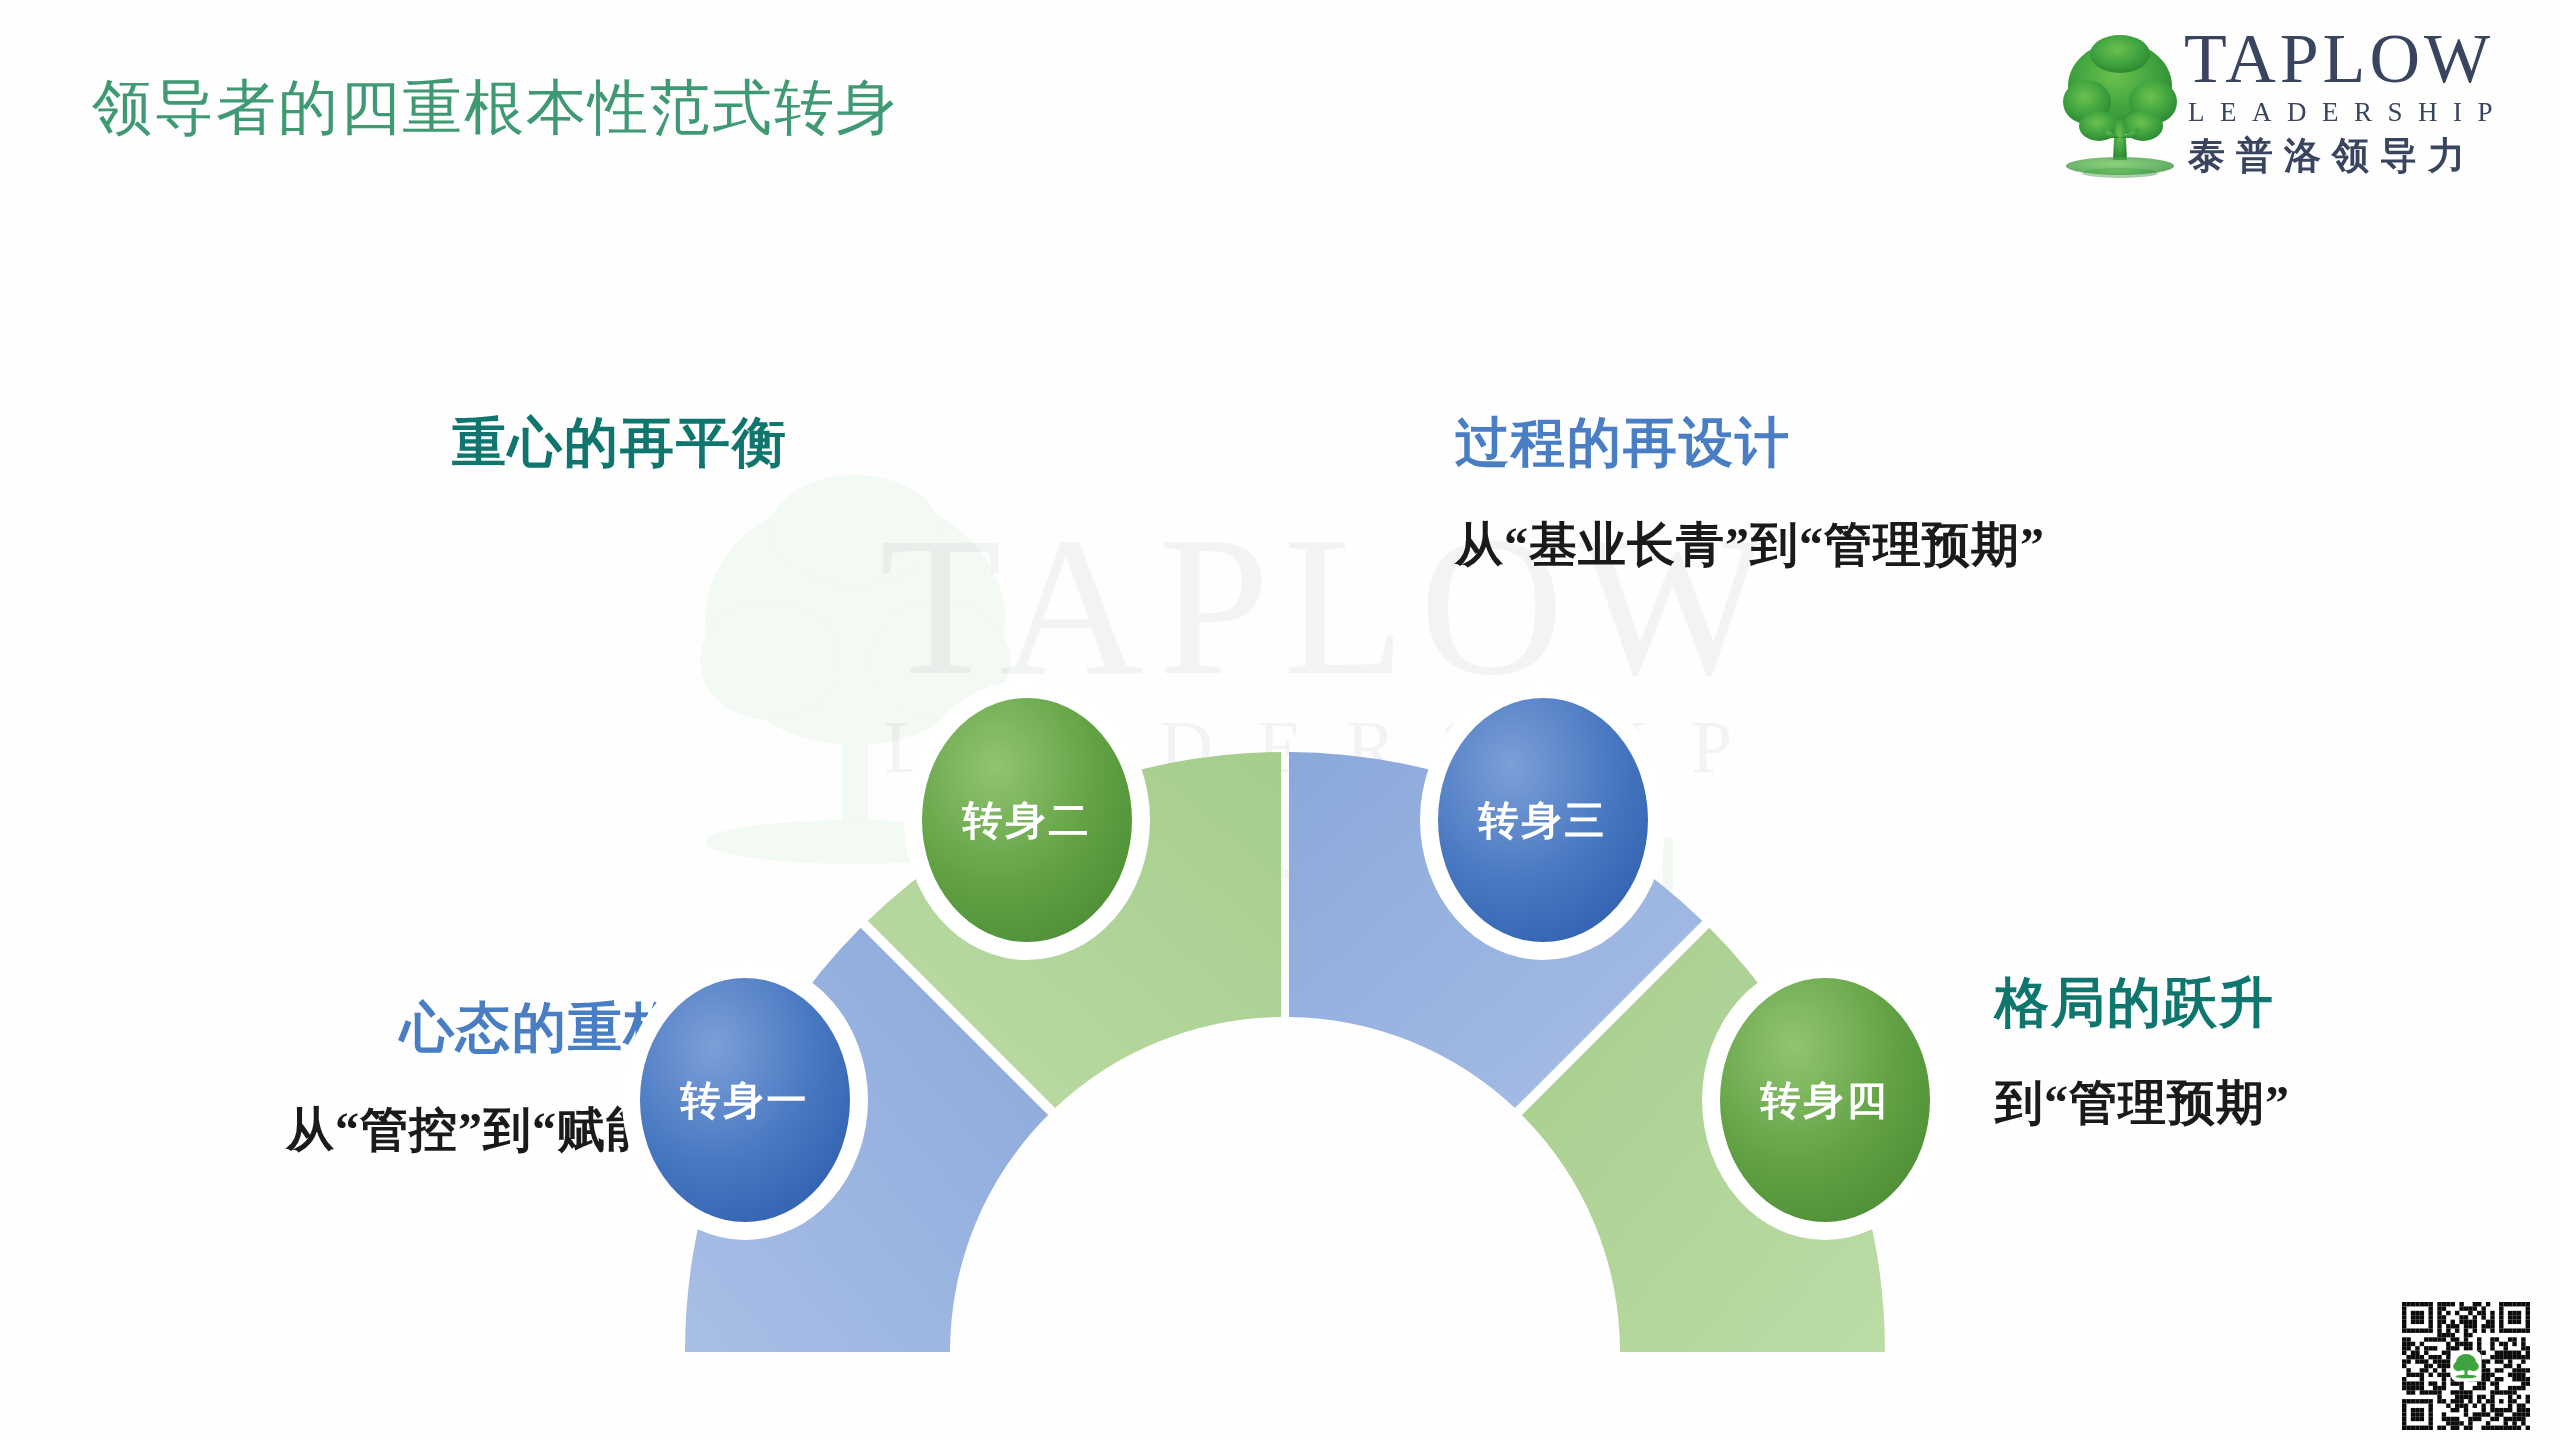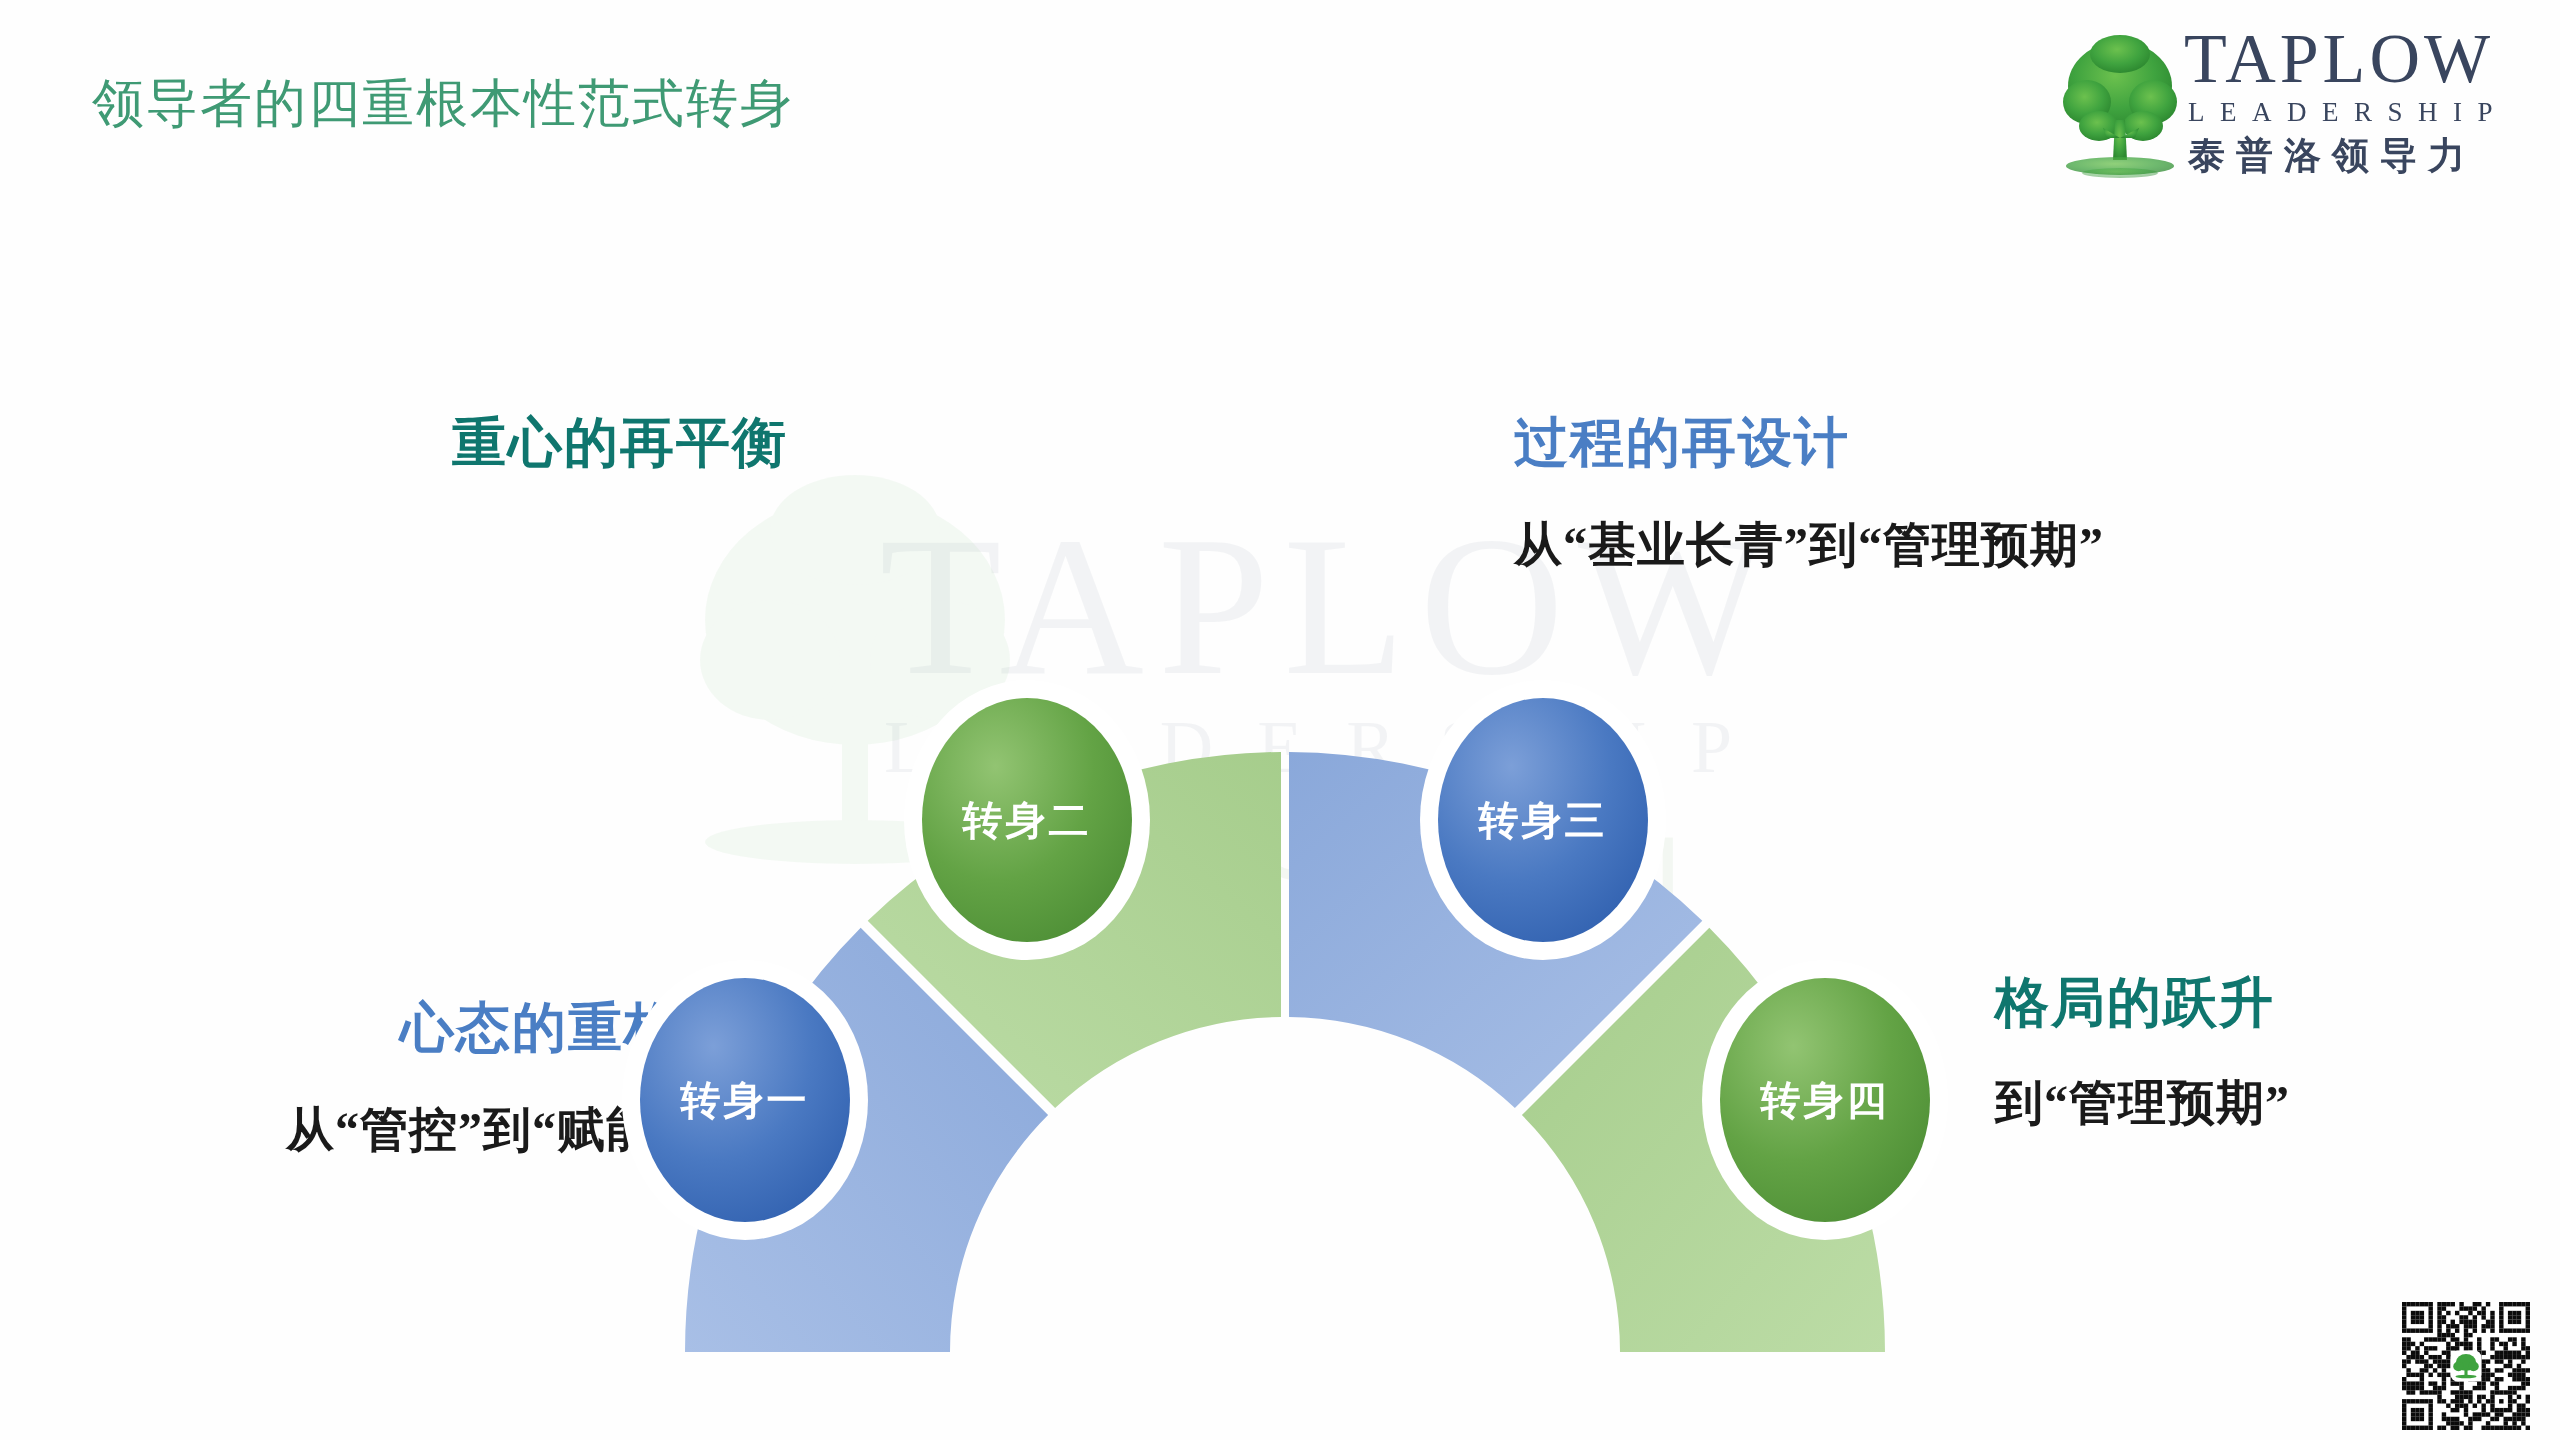--- a/index.html
+++ b/index.html
@@ -26,21 +26,21 @@
   .wm-cn{font-size:96px;letter-spacing:34px;color:#4a8a3d;margin-top:10px;
          font-family:"Liberation Sans",sans-serif;font-weight:700;}
   .wm-tree{
     position:absolute;left:690px;top:470px;width:330px;height:420px;
     opacity:.05;pointer-events:none;
   }
 
   
   .title{
     position:absolute;left:92px;top:78px;
-    font-size:52px;line-height:1;color:#3f9a74;
+    font-size:60px;line-height:1;color:#3f9a74;
     letter-spacing:2px;font-weight:400;
     font-family:"Liberation Serif","DejaVu Serif",serif;
   }
 
   
   .logo{position:absolute;right:52px;top:26px;display:flex;align-items:flex-start;}
   .logo-tree{width:115px;height:150px;flex:0 0 auto;margin-top:8px;}
   .logo-text{margin-left:6px;display:flex;flex-direction:column;}
   .logo-taplow{
     font-size:70px;line-height:.95;color:#39455e;letter-spacing:4px;
@@ -65,21 +65,21 @@
     font-size:48px;color:#1a1a1a;font-weight:700;line-height:1.45;
     font-family:"Liberation Serif","DejaVu Serif",serif;letter-spacing:1px;
     margin-top:38px;white-space:nowrap;
   }
   .lbl .sub.l2{margin-top:30px;}
   .green{color:#0f766e;}
   .blue{color:#4a7ec4;}
 
   #label-tl{left:300px;top:415px;width:640px;text-align:center;}
   #label-tl .sub{text-align:center;}
-  #label-tr{left:1514px;top:415px;width:840px;text-align:left;}
+  #label-tr{left:1455px;top:415px;width:840px;text-align:left;}
   #label-bl{left:40px;top:1000px;width:640px;text-align:right;}
   #label-bl .sub{text-align:right;}
   #label-br{left:1995px;top:975px;width:520px;text-align:left;}
   #label-br .sub{margin-top:36px;}
 
   
   .diagram{position:absolute;left:620px;top:640px;width:1330px;height:740px;}
   .diagram svg{display:block;width:100%;height:100%;overflow:visible;}
 
   .node-label{

